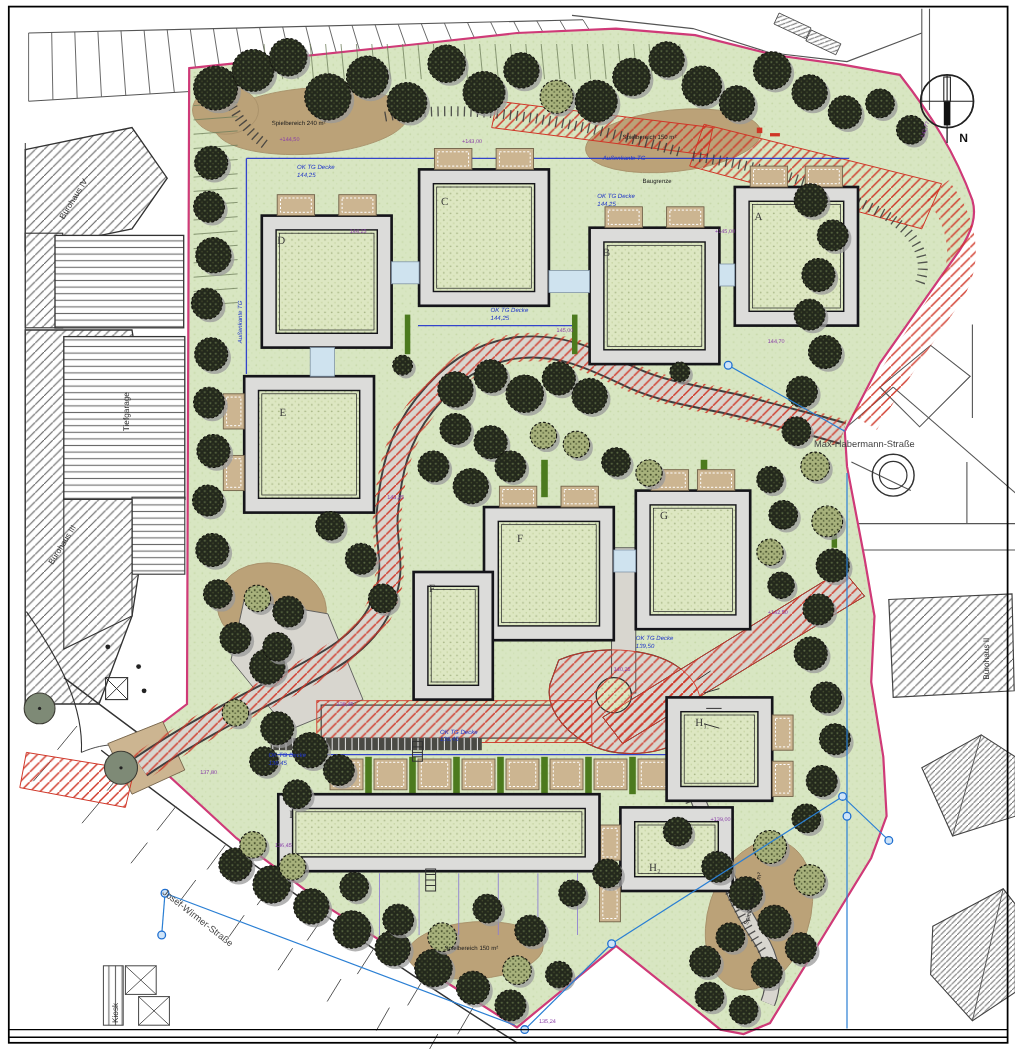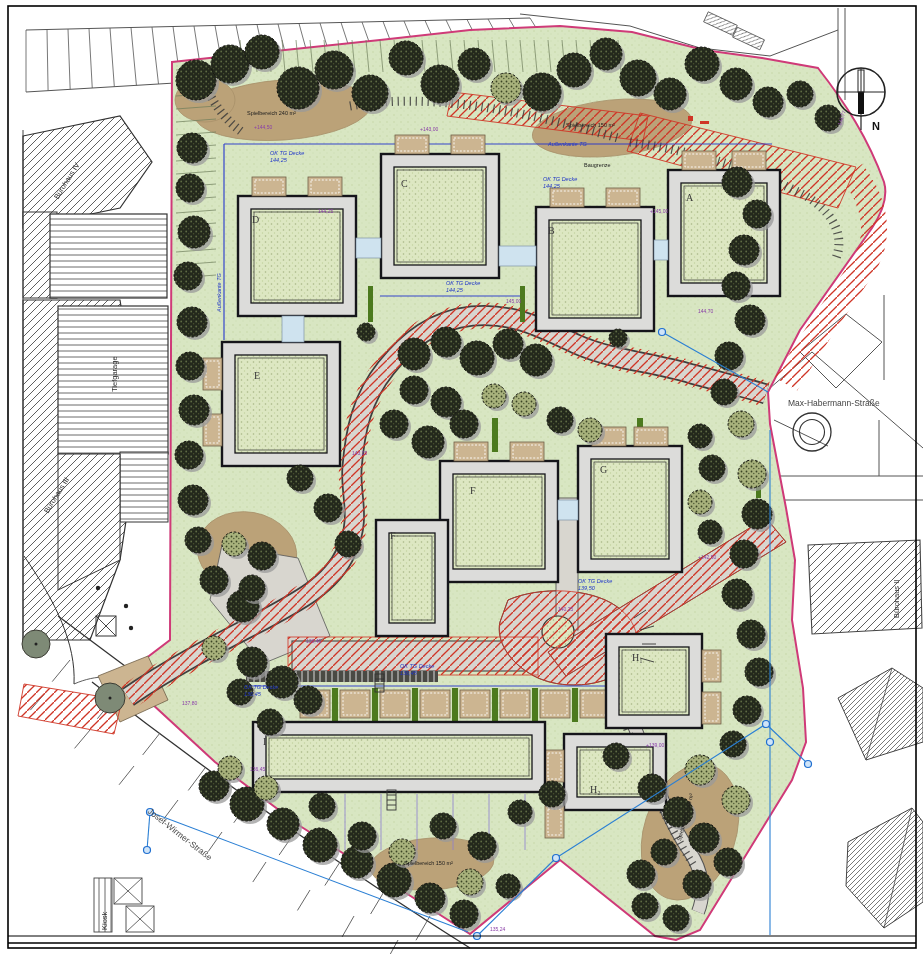--- a/index.html
+++ b/index.html
@@ -979,21 +979,21 @@
       <div class="lbl lbl-bldg" style="left: 548px; top: 225px;">B</div>
       <div class="lbl lbl-bldg" style="left: 401px; top: 178px;">C</div>
       <div class="lbl lbl-bldg" style="left: 252px; top: 214px;">D</div>
       <div class="lbl lbl-bldg" style="left: 254px; top: 370px;">E</div>
       <div class="lbl lbl-bldg" style="left: 470px; top: 485px;">F</div>
       <div class="lbl lbl-bldg" style="left: 390px; top: 530px;">F</div>
       <div class="lbl lbl-bldg" style="left: 600px; top: 464px;">G</div>
       <div class="lbl lbl-bldg" style="left: 632px; top: 652px;">H₁</div>
       <div class="lbl lbl-bldg" style="left: 590px; top: 784px;">H₂</div>
       <div class="lbl lbl-bldg" style="left: 263px; top: 736px;">I</div>
-      <div class="lbl lbl-street" style="left: 788px; top: 398px;">Max-Habermann-Straße</div>
+      <div class="lbl lbl-street" style="left: 740px; top: 398px;">Max-Habermann-Straße</div>
       <div class="lbl lbl-street" style="left: 152px; top: 806px; transform: rotate(38deg);">Josef-Wirmer-Straße</div>
       <div class="lbl lbl-ctx" style="left: 52px; top: 196px; transform: rotate(-58deg);">Bürohaus IV</div>
       <div class="lbl lbl-ctx" style="left: 42px; top: 510px; transform: rotate(-58deg);">Bürohaus III</div>
       <div class="lbl lbl-ctx" style="left: 110px; top: 392px; transform: rotate(-90deg);">Tiefgarage</div>
       <div class="lbl lbl-ctx" style="left: 892px; top: 618px; transform: rotate(-90deg);">Bürohaus II</div>
       <div class="lbl lbl-ctx" style="left: 100px; top: 930px; transform: rotate(-90deg);">Kiosk</div>
       <div class="lbl lbl-blue" style="left: 270px; top: 150px; width: 44px;">OK TG Decke 144,25</div>
       <div class="lbl lbl-blue" style="left: 543px; top: 176px; width: 44px;">OK TG Decke 144,25</div>
       <div class="lbl lbl-blue" style="left: 548px; top: 141px; width: 72px;">Außenkante TG</div>
       <div class="lbl lbl-blue" style="left: 216px; top: 312px; transform: rotate(-90deg); width: 72px;">Außenkante TG</div>

